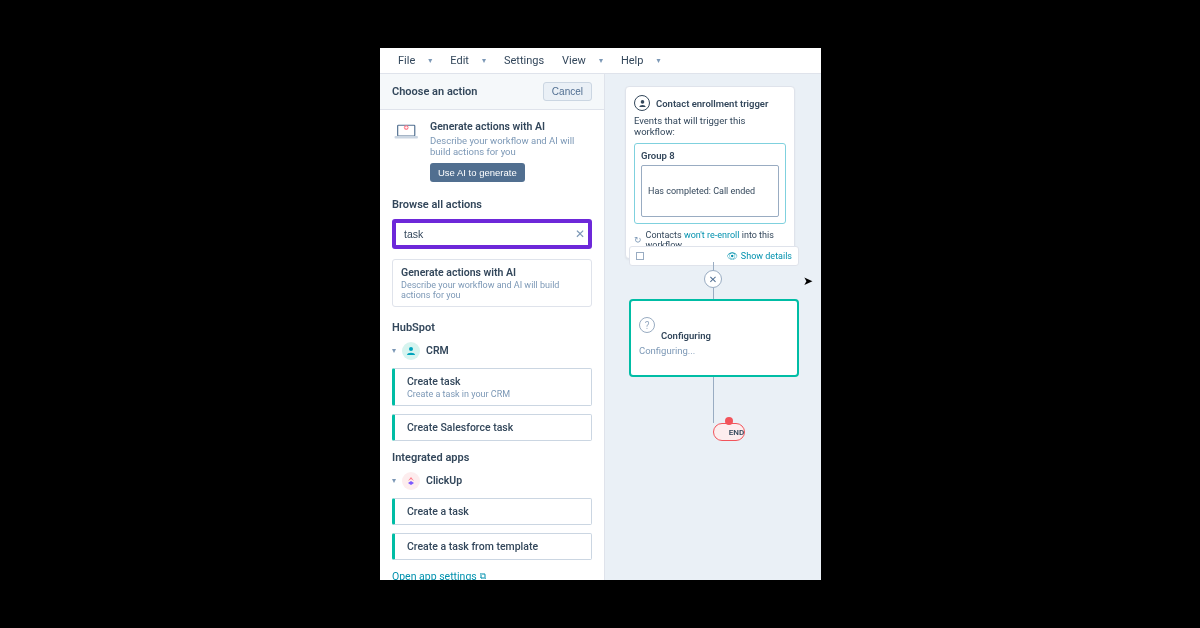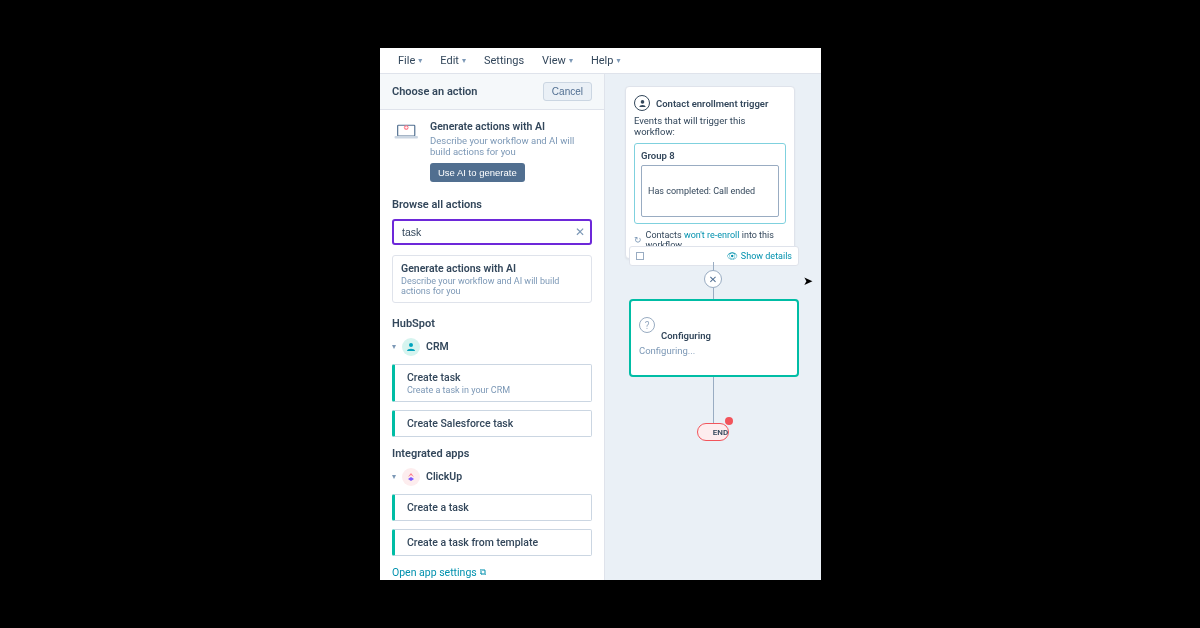--- a/index.html
+++ b/index.html
@@ -25,21 +25,21 @@
   }
   .menubar {
     display: flex;
     gap: 18px;
     padding: 6px 18px;
     border-bottom: 1px solid #dfe3eb;
     font-size: 11px;
     color: #33475b;
     background: #fff;
   }
-  .menubar .item { cursor: pointer; display: flex; align-items: center; gap: 3px; }
+  .menubar .item { cursor: pointer; display: flex; align-items: center; gap: 13px; }
   .chev { font-size: 8px; color: #7c98b6; }
   .body {
     display: flex;
     flex: 1;
     min-height: 0;
   }
   .left-panel {
     width: 225px;
     border-right: 1px solid #dfe3eb;
     background: #fff;
@@ -101,21 +101,21 @@
     font-size: 11px;
     color: #33475b;
     padding: 6px 12px 4px;
   }
   .search-wrap {
     margin: 4px 12px 6px;
     position: relative;
   }
   .search-input {
     width: 100%;
-    border: 2px solid #6d28d9;
+    border: 4px solid #6d28d9;
     border-radius: 3px;
     padding: 5px 24px 5px 8px;
     font-size: 10.5px;
     color: #33475b;
     outline: none;
   }
   .clear-x {
     position: absolute;
     right: 6px;
     top: 50%;
@@ -492,21 +492,21 @@
       <div class="config-card">
         <div class="config-head">
           <div class="q-icon">?</div>
           <div class="t">Configuring</div>
         </div>
         <div class="config-body">Configuring...</div>
       </div>
 
       <div class="conn-line" style="left:108px; top:303px; height:46px;"></div>
 
-      <div class="end-node" style="left:92px; top:349px;padding-left:15px;">
+      <div class="end-node" style="left:108px; top:349px;padding-left:15px;">
         <span>END</span>
       </div>
       <div class="end-badge" style="left:120px; top:343px;"></div>
 
       <div class="cursor-arrow" style="left:198px; top:200px;">➤</div>
 
     </div>
 
   </div>
 </div>

